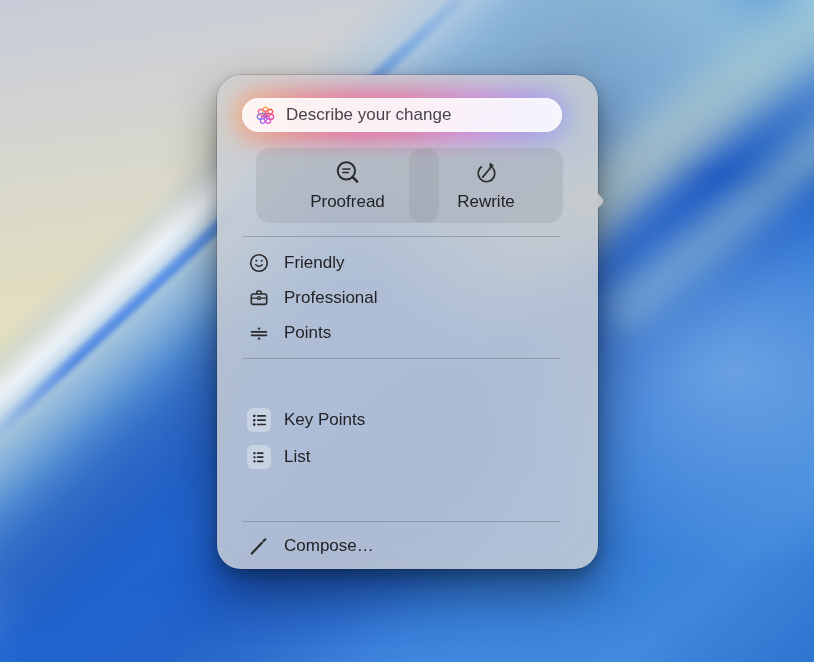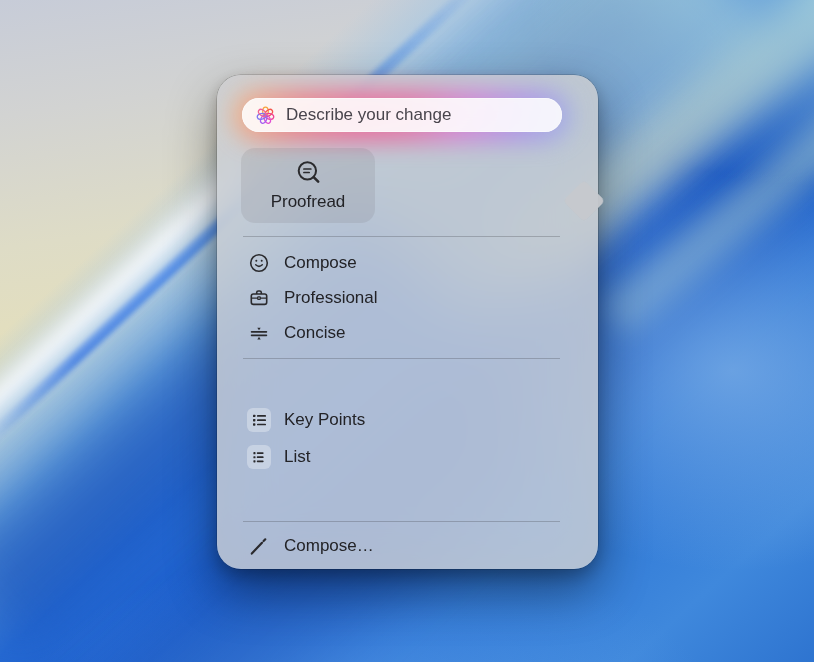--- a/index.html
+++ b/index.html
@@ -52,21 +52,21 @@
     filter:blur(11px);opacity:.6;}
   .ai-field{position:absolute;inset:0;border-radius:17px;background:rgba(255,255,255,0.88);
     display:flex;align-items:center;padding:0 11px;gap:9px;cursor:text;
     box-shadow:inset 0 0 0 0.5px rgba(255,255,255,0.9);}
   .ai-placeholder{font-size:17px;color:#49454d;white-space:nowrap;}
 
   
   .action-btn{position:absolute;top:73px;height:75px;border-radius:14px;cursor:pointer;
     background:rgba(118,120,125,0.17);
     display:flex;flex-direction:column;align-items:center;justify-content:center;gap:6px;}
-  .btn-proofread{left:24px;width:134px;}
+  .btn-proofread{left:39px;width:183px;}
   .btn-rewrite{left:192px;width:154px;}
   .action-label{font-size:17px;color:#232327;}
 
   .divider{position:absolute;left:26px;width:317px;height:1px;background:rgba(60,60,67,0.28);}
 
   .menu-row{position:absolute;left:30px;right:28px;height:34px;display:flex;align-items:center;gap:13px;cursor:pointer;}
   .row-label{font-size:17px;color:#232327;white-space:nowrap;}
   .icon-plain{width:24px;height:24px;display:flex;align-items:center;justify-content:center;flex:0 0 auto;}
   .icon-pad{width:24px;height:24px;border-radius:6px;background:rgba(255,255,255,0.32);
     display:flex;align-items:center;justify-content:center;flex:0 0 auto;}
@@ -112,33 +112,43 @@
       <span class="icon-plain" style="width:27px;height:27px;">
         <svg width="27" height="27" viewBox="0 0 24 24" fill="none" stroke="#2b2b2e">
           <circle cx="11" cy="10.5" r="7.7" stroke-width="1.8"></circle>
           <path d="M7.9 8.9 H14.1 M7.9 12 H12.6" stroke-width="1.5" stroke-linecap="round"></path>
           <path d="M16.6 16.1 L20.6 20.1" stroke-width="2.3" stroke-linecap="round"></path>
         </svg>
       </span>
       <span class="action-label">Proofread</span>
     </div>
 
+    <div class="action-btn btn-rewrite">
+      <span class="icon-plain" style="width:27px;height:27px;">
+        <svg width="27" height="27" viewBox="0 0 26 26" fill="none" stroke="#2b2b2e">
+          <circle cx="13" cy="13.8" r="8" stroke-width="1.7" stroke-dasharray="41.3 9" transform="rotate(-62 13 13.8)"></circle>
+          <polygon points="16.1,3.4 20.2,6.2 15.8,8.8" fill="#2b2b2e" stroke="none"></polygon>
+          <path d="M9.3 17.5 L16.5 8.9" stroke-width="1.7" stroke-linecap="round"></path>
+        </svg>
+      </span>
+      <span class="action-label">Rewrite</span>
+    </div>
 
     <div class="divider" style="top:161px"></div>
 
     <div class="menu-row" style="top:171px">
       <span class="icon-plain">
         <svg width="24" height="24" viewBox="0 0 24 24" fill="none" stroke="#2b2b2e">
           <circle cx="12" cy="12" r="8.3" stroke-width="1.6"></circle>
           <circle cx="9.3" cy="9.8" r="1" fill="#2b2b2e" stroke="none"></circle>
           <circle cx="14.7" cy="9.8" r="1" fill="#2b2b2e" stroke="none"></circle>
           <path d="M8.7 13.8 Q12 16.9 15.3 13.8" stroke-width="1.5" stroke-linecap="round"></path>
         </svg>
       </span>
-      <span class="row-label">Compose</span>
+      <span class="row-label">Friendly</span>
     </div>
 
     <div class="menu-row" style="top:206px">
       <span class="icon-plain">
         <svg width="24" height="24" viewBox="0 0 24 24" fill="none" stroke="#2b2b2e">
           <rect x="4.3" y="8" width="15.4" height="10.4" rx="2.1" stroke-width="1.6"></rect>
           <path d="M9.7 8 V6.6 C9.7 5.7 10.4 5 11.3 5 H12.7 C13.6 5 14.3 5.7 14.3 6.6 V8" stroke-width="1.6"></path>
           <path d="M4.3 12.1 H10.7 M13.3 12.1 H19.7" stroke-width="1.4"></path>
           <rect x="10.7" y="10.9" width="2.6" height="2.4" rx="0.6" stroke-width="1.3"></rect>
         </svg>
@@ -147,21 +157,21 @@
     </div>
 
     <div class="menu-row" style="top:241px">
       <span class="icon-plain">
         <svg width="24" height="24" viewBox="0 0 24 24" fill="none" stroke="#2b2b2e">
           <path d="M4.6 10.8 H19.4 M4.6 14.3 H19.4" stroke-width="1.7" stroke-linecap="round"></path>
           <polygon points="12,9.3 10.3,6.7 13.7,6.7" fill="#2b2b2e" stroke="none"></polygon>
           <polygon points="12,15.8 10.3,18.4 13.7,18.4" fill="#2b2b2e" stroke="none"></polygon>
         </svg>
       </span>
-      <span class="row-label">Concise</span>
+      <span class="row-label">Points</span>
     </div>
 
     <div class="divider" style="top:283px"></div>
 
 
     <div class="menu-row" style="top:328px">
       <span class="icon-pad">
         <svg width="20" height="20" viewBox="0 0 20 20" fill="none" stroke="#2b2b2e">
           <rect x="4" y="4.7" width="2.4" height="2.4" rx="0.6" fill="#2b2b2e" stroke="none"></rect>
           <rect x="4" y="9" width="2.4" height="2.4" rx="0.6" fill="#2b2b2e" stroke="none"></rect>

